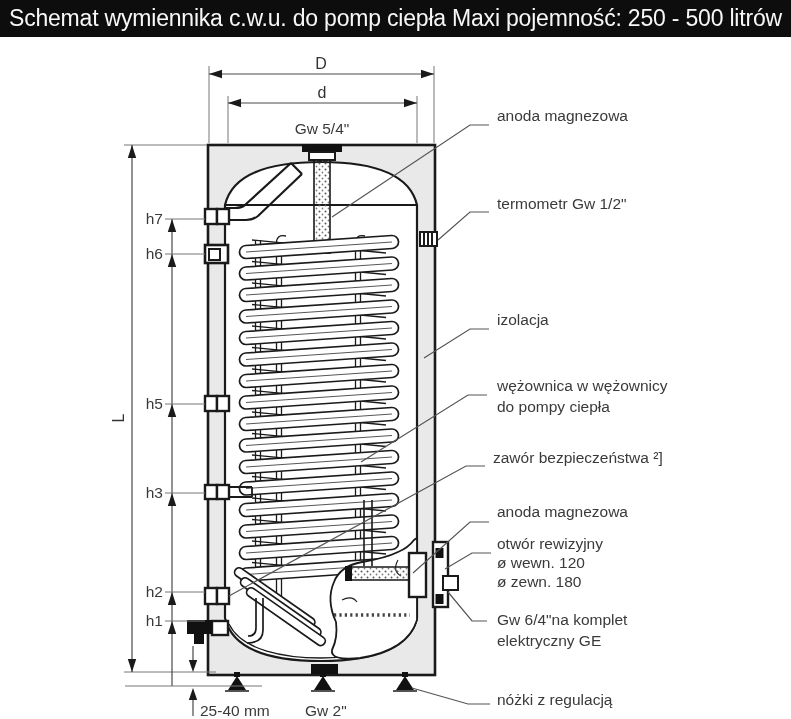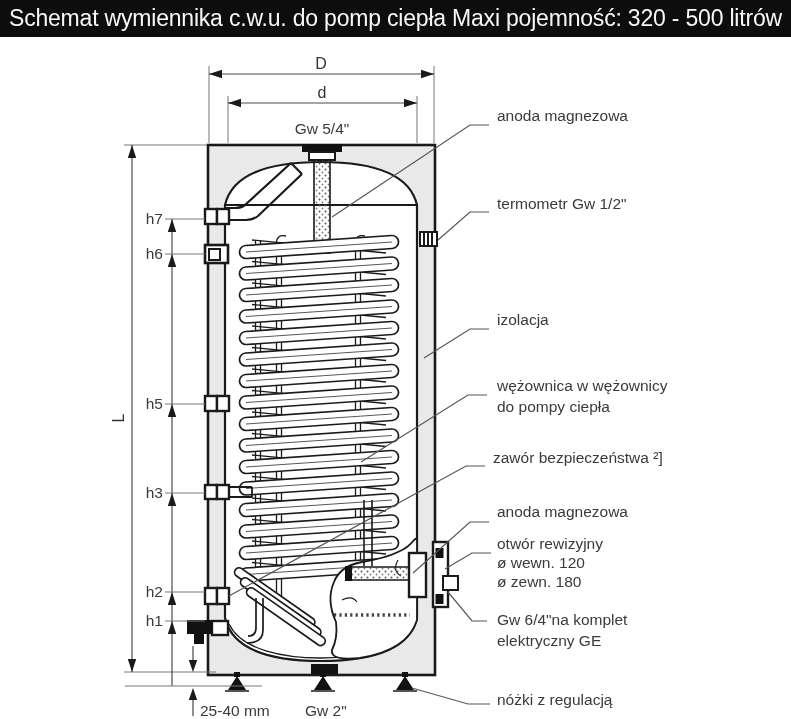--- a/index.html
+++ b/index.html
@@ -14,21 +14,21 @@
   .ln{stroke:#1a1a1a;fill:none;}
   .leader{stroke:#555;stroke-width:1.2;fill:none;}
   .ext{stroke:#777;stroke-width:1;fill:none;}
   .dimline{stroke:#4a4a4a;stroke-width:1.2;fill:none;}
   .arr{fill:#1a1a1a;stroke:none;}
 </style>
 </head>
 <body>
 
 <div id="title-bar">
-  <span>Schemat wymiennika c.w.u. do pomp ciepła Maxi pojemność: 320 - 500 litrów</span>
+  <span>Schemat wymiennika c.w.u. do pomp ciepła Maxi pojemność: 250 - 500 litrów</span>
 </div>
 
 <svg id="drawing" width="791" height="682" viewBox="0 37 791 682" xmlns="http://www.w3.org/2000/svg">
   <defs>
     <pattern id="dots" width="6" height="6" patternUnits="userSpaceOnUse">
       <circle cx="1.5" cy="1.5" r="1" fill="#5a5a5a"></circle>
       <circle cx="4.5" cy="4.5" r="0.9" fill="#7a7a7a"></circle>
     </pattern>
     <g id="coilTurn">
       <path d="M252,240 L386,253" stroke="#1a1a1a" stroke-width="1.3" fill="none"></path>

